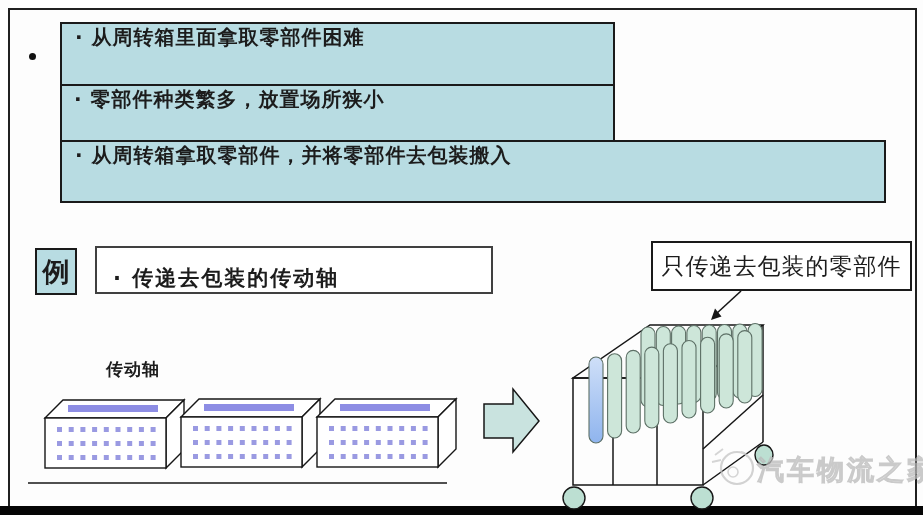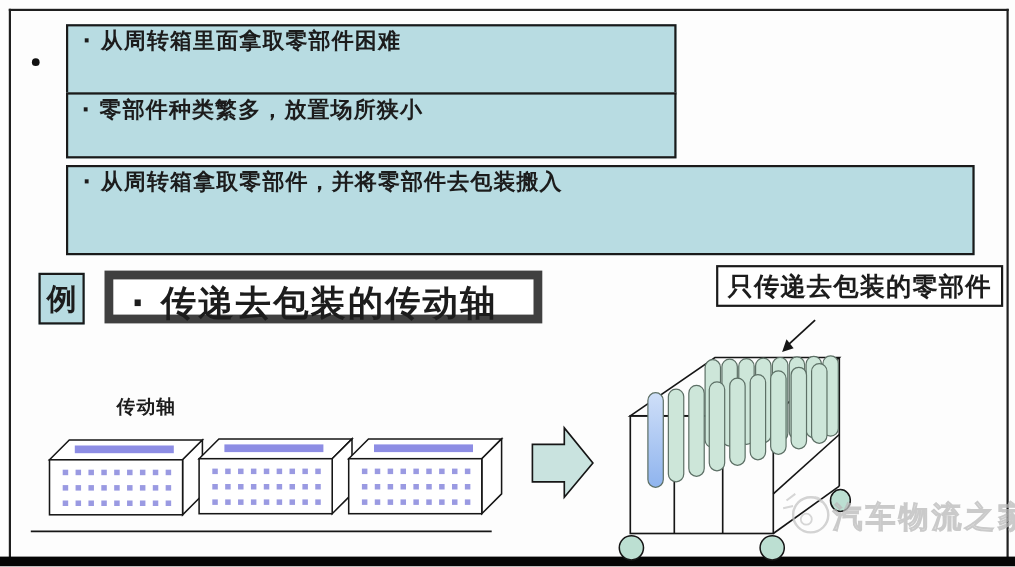--- a/index.html
+++ b/index.html
@@ -24,39 +24,39 @@
   .pbox{
     position:absolute;box-sizing:border-box;
     background:var(--box-fill);
     border:2px solid #1a1a1a;
     display:flex;
     font-weight:700;font-size:20px;letter-spacing:1px;
     padding-left:13px;white-space:nowrap;
   }
   .pbox.b1{left:60px;top:22px;width:555px;height:64px;}
   .pbox.b2{left:60px;top:84px;width:555px;height:60px;padding-left:12px;}
-  .pbox.b3{left:60px;top:150px;width:826px;height:82px;}
+  .pbox.b3{left:60px;top:140px;width:826px;height:63px;}
   .ex-tag{
     position:absolute;left:35px;top:248px;width:42px;height:47px;box-sizing:border-box;
     background:var(--box-fill);border:2px solid #1a1a1a;
     display:flex;align-items:center;justify-content:center;
     font-size:27px;font-weight:700;
   }
   .ex-box{
     position:absolute;left:95px;top:246px;width:398px;height:48px;box-sizing:border-box;
-    background:#ffffff;border:8px solid #404040;
-    display:flex;align-items:flex-start;
-    font-size:32px;font-weight:700;letter-spacing:2px;
+    background:#ffffff;border:2px solid #404040;
+    display:flex;align-items:flex-end;
+    font-size:21px;font-weight:700;letter-spacing:2px;
     padding-left:16px;white-space:nowrap;
   }
   .callout{
-    position:absolute;left:651px;top:241px;width:261px;height:38px;box-sizing:border-box;
+    position:absolute;left:651px;top:241px;width:261px;height:50px;box-sizing:border-box;
     background:#ffffff;border:2px solid #1a1a1a;
     display:flex;align-items:center;justify-content:center;
-    font-size:23px;font-weight:700;letter-spacing:1px;white-space:nowrap;
+    font-size:23px;font-weight:400;letter-spacing:1px;white-space:nowrap;
   }
   svg.illus{position:absolute;left:0;top:0;}
   svg .wire{fill:none;stroke:#161616;stroke-width:1.5;}
   svg .binface{fill:#ffffff;stroke:#161616;stroke-width:1.4;}
   svg .capsule{stroke:#5d7066;stroke-width:1.1;}
   svg .wheel{fill:var(--wheel-fill);stroke:#161616;stroke-width:1.4;}
   svg text.binlabel{font-family:"DejaVu Sans","Liberation Sans",sans-serif;font-size:17px;font-weight:700;fill:#1c1c1c;letter-spacing:1px;}
   svg text.wm{font-family:"DejaVu Sans","Liberation Sans",sans-serif;font-size:27px;font-weight:700;
     fill:#ececec;stroke:#b9b9b9;stroke-width:0.9;letter-spacing:3px;}
 </style>

